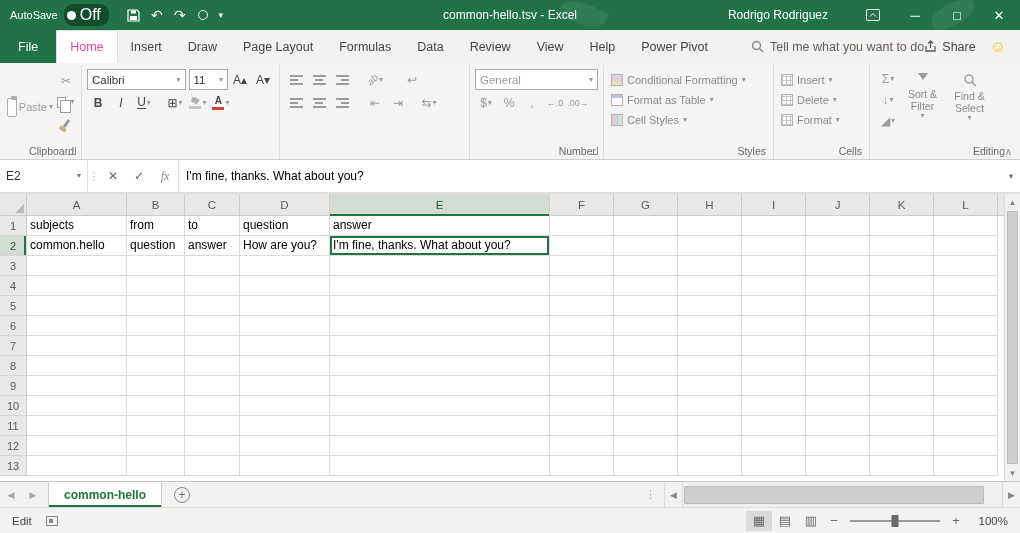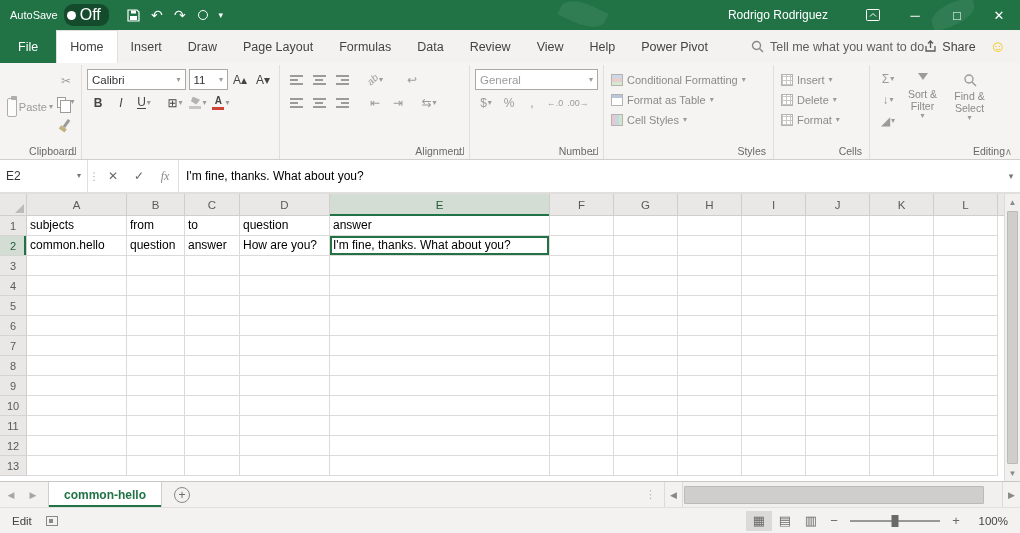--- a/index.html
+++ b/index.html
@@ -22,21 +22,21 @@
 .tb-right{margin-left:auto;display:flex;align-items:center;height:100%}
 .tb-user{font-size:12px;margin-right:24px}
 .wbtn{width:42px;height:100%;display:flex;align-items:center;justify-content:center;font-size:13px;color:#fff}
 .wbtn svg{display:block}
 
 
 .tabrow{height:33px;background:#f3f2f1;display:flex;align-items:stretch;flex:0 0 auto}
 .rtabs{display:flex;align-items:stretch}
 .rtab{padding:0 13px;display:flex;align-items:center;font-size:12.5px;color:#444}
 .rtab.file{background:#217346;color:#fff;padding:0 18px}
-.rtab.active{background:#fff;color:#404040;border:1px solid #e1dfdd;border-bottom:none}
+.rtab.active{background:#fff;color:#ec4899;border:1px solid #e1dfdd;border-bottom:none}
 .tellme{display:flex;align-items:center;gap:6px;margin-left:30px;font-size:12.5px;color:#605e5c}
 .share{display:flex;align-items:center;gap:5px;font-size:12.5px;color:#444;margin-left:auto;margin-right:14px}
 .smileybtn{display:flex;align-items:center;margin-right:14px;font-size:16px;color:#f2c811}
 
 
 .ribbon{height:97px;background:#f5f4f3;border-bottom:1px solid #d1cfcd;display:flex;padding:2px 2px 0 2px;flex:0 0 auto;position:relative}
 .rgroup{display:flex;flex-direction:column;border-right:1px solid #e0dedc;padding:3px 5px 0 5px}
 .gbody{display:flex;flex:1}
 .gbodyv{display:flex;flex-direction:column;flex:1}
 .glabel{height:17px;font-size:10.5px;color:#696969;display:flex;align-items:center;justify-content:flex-end;gap:4px;position:relative;padding:0 2px}
@@ -153,20 +153,21 @@
             <rect x="4" y="1.5" width="5" height="3" fill="#fff"></rect>
           </svg>
         </span>
       <span class="qbtn">↶</span>
       <span class="qbtn">↷</span>
       <span class="qbtn">
           <span class="touchring"></span>
         </span>
       <span class="qbtn qchev">▾</span>
     </div>
+    <div class="tb-title">common-hello.tsv - Excel</div>
     <div class="tb-right">
       <span class="tb-user">Rodrigo Rodriguez</span>
       <span class="wbtn">
           <svg width="14" height="12" viewBox="0 0 14 12">
             <rect x="0.5" y="0.5" width="13" height="11" rx="1" fill="none" stroke="#fff"></rect>
             <path d="M4 7.5 7 4.5 10 7.5" fill="none" stroke="#fff"></path>
           </svg>
         </span>
       <span class="wbtn">─</span>
       <span class="wbtn">□</span>
@@ -345,24 +346,20 @@
             </span>
           <span class="sb">
               <span>⇥</span>
             </span>
           <span class="sb" style="margin-left:8px">
               <span>⇆</span>
               <span class="chev">▾</span>
             </span>
         </div>
       </div>
-      <div class="glabel">
-          <span>Alignment</span>
-          <span class="launcher"></span>
-        </div>
     </div>
 
     <div class="rgroup" style="width:134px">
       <div class="gbodyv">
         <div class="rrow">
           <div class="combo w-numfmt" style="color:#9b9b9b">
               <span>General</span>
               <span class="chev">▾</span>
             </div>
         </div>

